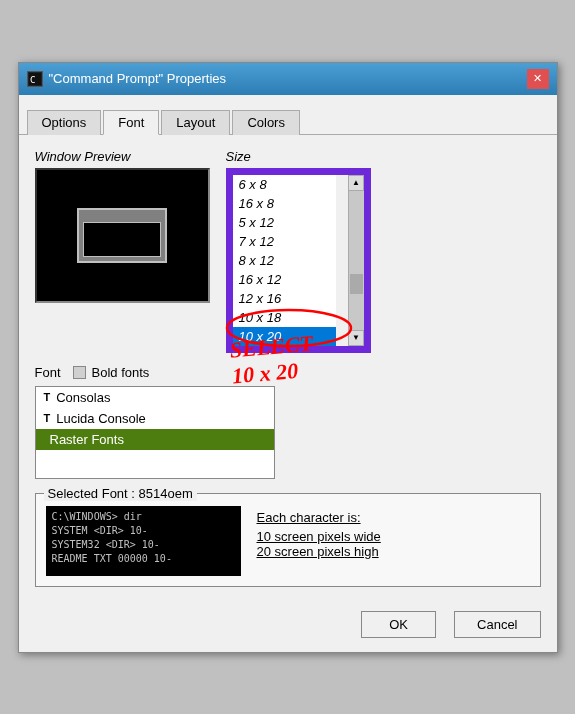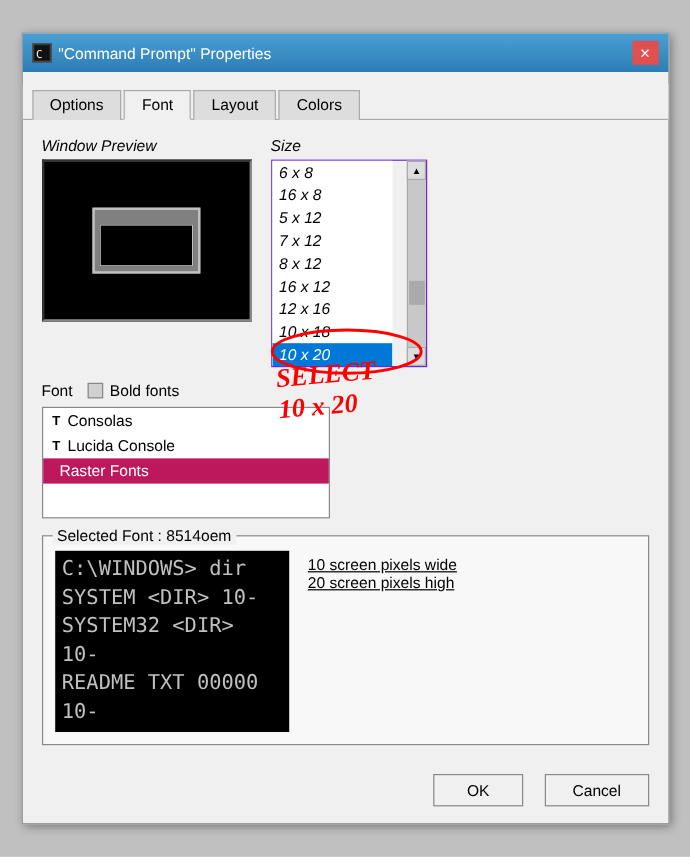--- a/index.html
+++ b/index.html
@@ -123,22 +123,22 @@
     .size-section {
       flex: 1;
     }
     .size-label {
       font-size: 13px;
       margin-bottom: 4px;
     }
     .size-list-container {
       display: flex;
       gap: 12px;
-      border: 1px solid #6d28d9;
-      width: 130px;
+      border: 7px solid #6d28d9;
+      width: 145px;
     }
     .size-list {
       flex: 1;
       background: white;
       overflow: hidden;
       font-size: 13px;
     }
     .size-item {
       padding: 2px 6px;
       cursor: pointer;
@@ -208,21 +208,21 @@
     }
     .font-list-item {
       padding: 3px 8px;
       display: flex;
       align-items: center;
       gap: 6px;
       cursor: pointer;
       font-size: 13px;
     }
     .font-list-item.selected {
-      background: #be185d;
+      background: #4d7c0f;
       color: white;
     }
     .font-icon {
       font-size: 11px;
       font-weight: bold;
     }
     .selected-font-box {
       border: 1px solid #888;
       margin-top: 14px;
       padding: 8px 10px 10px;
@@ -240,21 +240,21 @@
     }
     .selected-font-content {
       display: flex;
       gap: 16px;
       margin-top: 4px;
     }
     .terminal-preview {
       background: #000;
       color: #c0c0c0;
       font-family: 'Lucida Console', monospace;
-      font-size: 17px;
+      font-size: 10px;
       padding: 4px 6px;
       width: 195px;
       min-height: 70px;
       line-height: 1.4;
     }
     .char-info {
       font-size: 13px;
       padding-top: 4px;
     }
     .char-info-title {
@@ -375,20 +375,21 @@
     <div class="selected-font-box">
       <div class="selected-font-legend">Selected Font : 8514oem</div>
       <div class="selected-font-content">
         <div class="terminal-preview">
           <div>C:\WINDOWS&gt; dir</div>
           <div>SYSTEM        &lt;DIR&gt;    10-</div>
           <div>SYSTEM32      &lt;DIR&gt;    10-</div>
           <div>README   TXT  00000 10-</div>
         </div>
         <div class="char-info">
+          <div class="char-info-title">Each character is:</div>
           <div>10 screen pixels wide</div>
           <div>20 screen pixels high</div>
         </div>
       </div>
     </div>
   </div>
 
   <div class="bottom-buttons">
     <button class="btn">OK</button>
     <button class="btn">Cancel</button>

